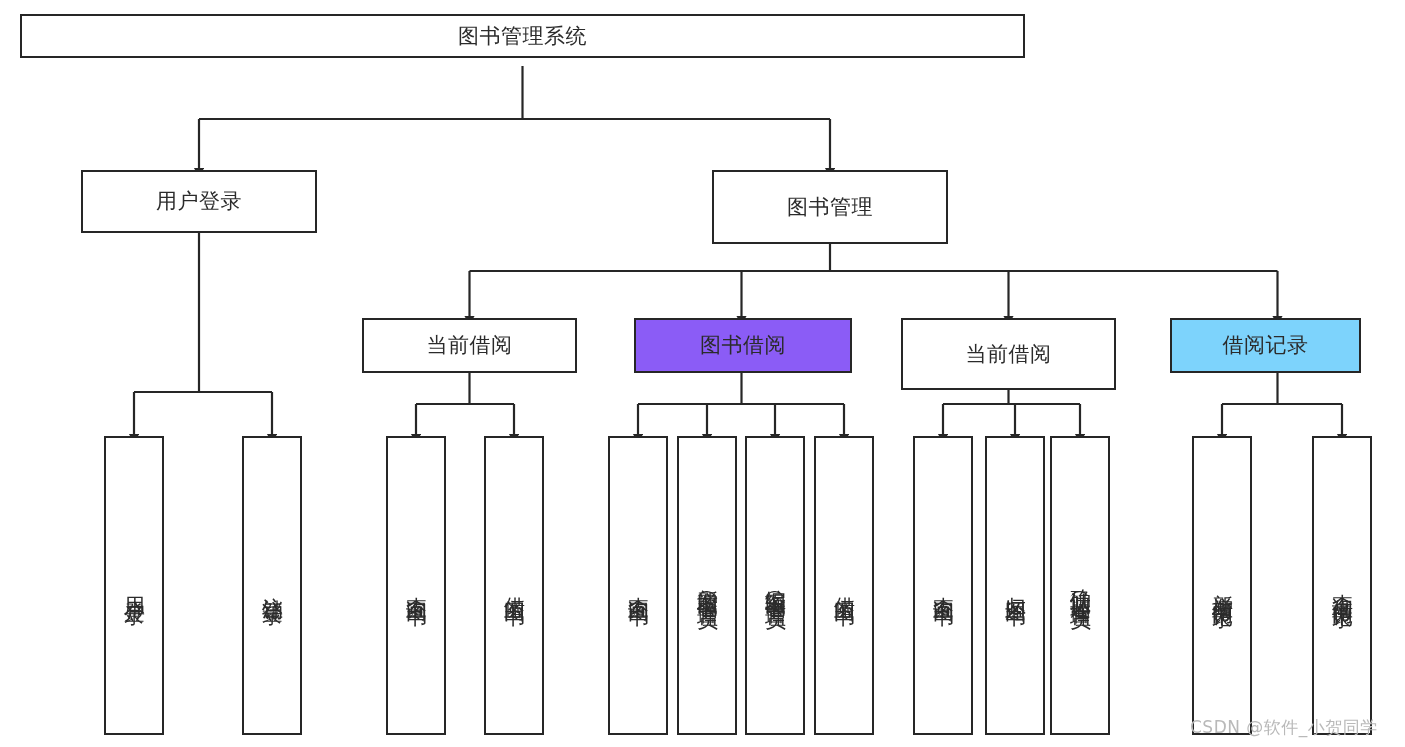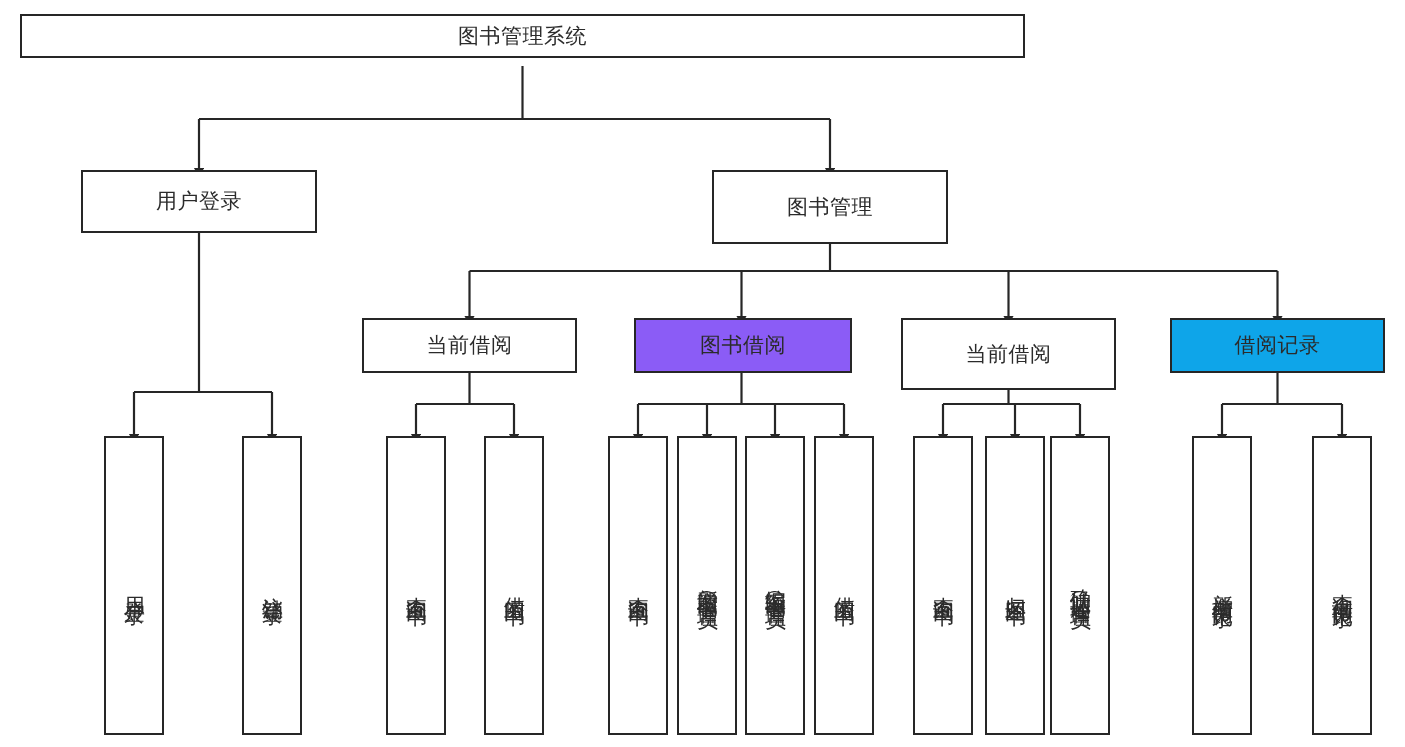--- a/index.html
+++ b/index.html
@@ -128,21 +128,21 @@
       </div>
       <div class="node horiz" style="left: 362px; top: 318px; width: 215px; height: 55px; border-color: rgb(38, 38, 38); background: rgb(255, 255, 255); color: rgb(43, 43, 43);">
         <span class="label">当前借阅</span>
       </div>
       <div class="node horiz" style="left: 634px; top: 318px; width: 218px; height: 55px; border-color: rgb(38, 38, 38); background: #8b5cf6; color: rgb(43, 43, 43);">
         <span class="label">图书借阅</span>
       </div>
       <div class="node horiz" style="left: 901px; top: 318px; width: 215px; height: 72px; border-color: rgb(38, 38, 38); background: rgb(255, 255, 255); color: rgb(43, 43, 43);">
         <span class="label">当前借阅</span>
       </div>
-      <div class="node horiz" style="left: 1170px; top: 318px; width: 215px; height: 55px; border-color: rgb(38, 38, 38); background: #0ea5e9; color: rgb(43, 43, 43); font-family: Liberation Serif, serif;">
+      <div class="node horiz" style="left: 1170px; top: 318px; width: 191px; height: 55px; border-color: rgb(38, 38, 38); background: #7dd3fc; color: rgb(43, 43, 43); font-family: Liberation Serif, serif;">
         <span class="label">借阅记录</span>
       </div>
       <div class="node vert" style="left: 104px; top: 436px; width: 60px; height: 299px; border-color: rgb(38, 38, 38); background: rgb(255, 255, 255); color: rgb(43, 43, 43);">
         <span class="label">用户登录</span>
       </div>
       <div class="node vert" style="left: 242px; top: 436px; width: 60px; height: 299px; border-color: rgb(38, 38, 38); background: rgb(255, 255, 255); color: rgb(43, 43, 43);">
         <span class="label">注销登录</span>
       </div>
       <div class="node vert" style="left: 386px; top: 436px; width: 60px; height: 299px; border-color: rgb(38, 38, 38); background: rgb(255, 255, 255); color: rgb(43, 43, 43);">
         <span class="label">查询图书</span>
@@ -172,13 +172,14 @@
         <span class="label">确认归还（管理员）</span>
       </div>
       <div class="node vert" style="left: 1192px; top: 436px; width: 60px; height: 299px; border-color: rgb(38, 38, 38); background: rgb(255, 255, 255); color: rgb(43, 43, 43);">
         <span class="label">新增借阅记录</span>
       </div>
       <div class="node vert" style="left: 1312px; top: 436px; width: 60px; height: 299px; border-color: rgb(38, 38, 38); background: rgb(255, 255, 255); color: rgb(43, 43, 43);">
         <span class="label">查询借阅记录</span>
       </div>
     </div>
 
+  <div id="watermark">CSDN @软件_小贺同学</div>
 </div>
 
 </body></html>

